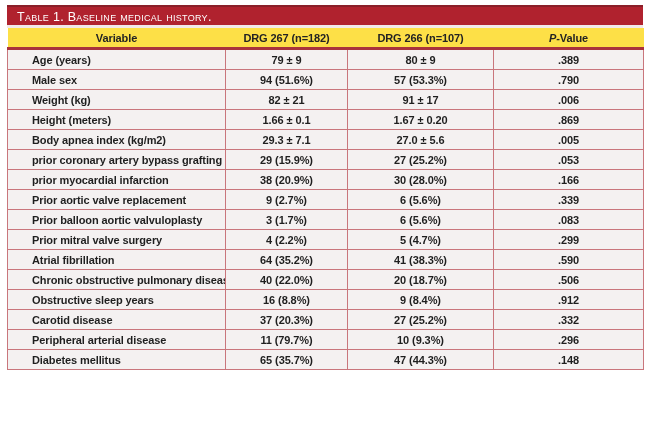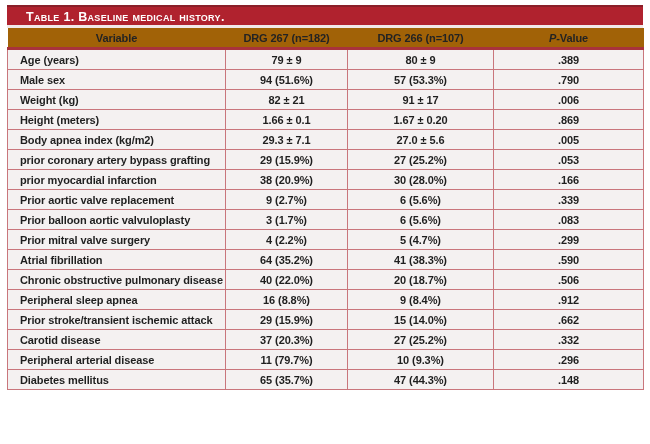--- a/index.html
+++ b/index.html
@@ -14,38 +14,38 @@
     position: absolute;
     left: 7px; top: 5px;
     width: 636px;
   }
   .title-bar {
     background: #b0222e;
     border-top: 2px solid #8a1f29;
     height: 20px;
     line-height: 20px;
     color: #ffffff;
-    font-weight: bold;
+    font-weight: normal;
     font-variant: small-caps;
     font-size: 12.5px;
     letter-spacing: 0.3px;
-    padding-left: 19px;
+    padding-left: 10px;
     box-sizing: border-box;
   }
   .title-gap {
     height: 3px;
     background: #f1e9e9;
   }
   table.data-table {
     width: 100%;
     border-collapse: collapse;
     table-layout: fixed;
   }
   table.data-table thead th {
-    background: #a16207;
+    background: #fde047;
     color: #232323;
     font-size: 11px;
     font-weight: bold;
     height: 19px;
     padding: 0;
     text-align: center;
     border: none;
     border-bottom: 3px solid #a8333c;
     letter-spacing: -0.1px;
   }
@@ -60,21 +60,21 @@
     height: 19px;
     padding: 0;
     text-align: center;
     border: 1.4px solid #c9767c;
     letter-spacing: -0.1px;
     white-space: nowrap;
     overflow: hidden;
   }
   table.data-table tbody td.var-cell {
     text-align: left;
-    padding-left: 12px;
+    padding-left: 24px;
   }
 </style>
 </head>
 <body>
 
 <div class="table-card">
   <div class="title-bar">
     <span>Table 1. Baseline medical history.</span>
   </div>
   <div class="title-gap"></div>
@@ -160,30 +160,24 @@
           <td>41 (38.3%)</td>
           <td>.590</td>
         </tr>
         <tr>
           <td class="var-cell">Chronic obstructive pulmonary disease</td>
           <td>40 (22.0%)</td>
           <td>20 (18.7%)</td>
           <td>.506</td>
         </tr>
         <tr>
-          <td class="var-cell">Peripheral sleep apnea</td>
+          <td class="var-cell">Obstructive sleep years</td>
           <td>16 (8.8%)</td>
           <td>9 (8.4%)</td>
           <td>.912</td>
-        </tr>
-        <tr>
-          <td class="var-cell">Prior stroke/transient ischemic attack</td>
-          <td>29 (15.9%)</td>
-          <td>15 (14.0%)</td>
-          <td>.662</td>
         </tr>
         <tr>
           <td class="var-cell">Carotid disease</td>
           <td>37 (20.3%)</td>
           <td>27 (25.2%)</td>
           <td>.332</td>
         </tr>
         <tr>
           <td class="var-cell">Peripheral arterial disease</td>
           <td>11 (79.7%)</td>

